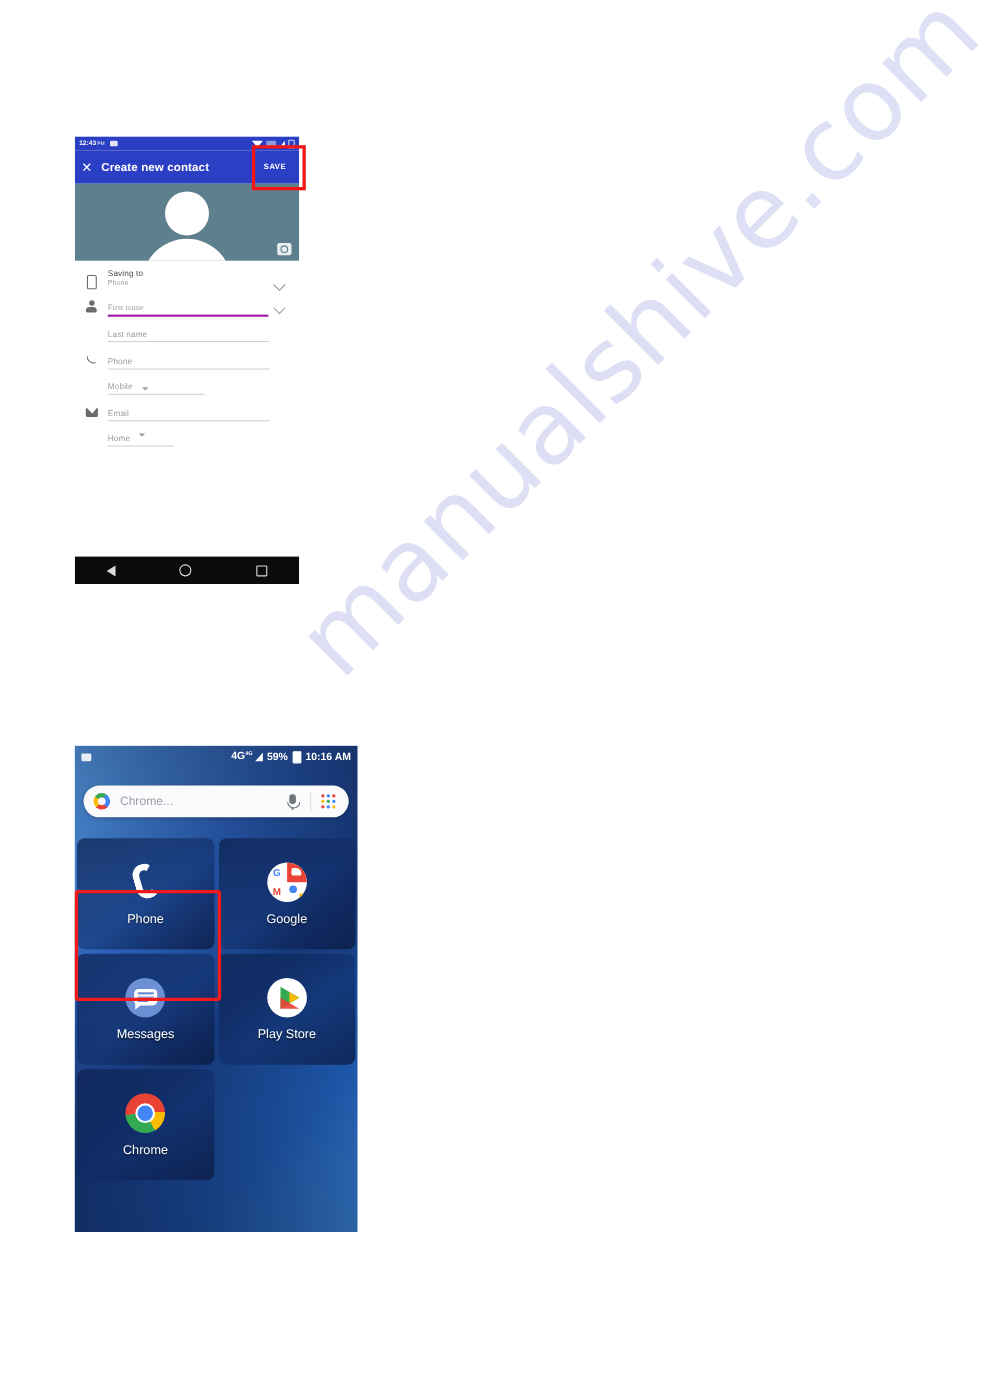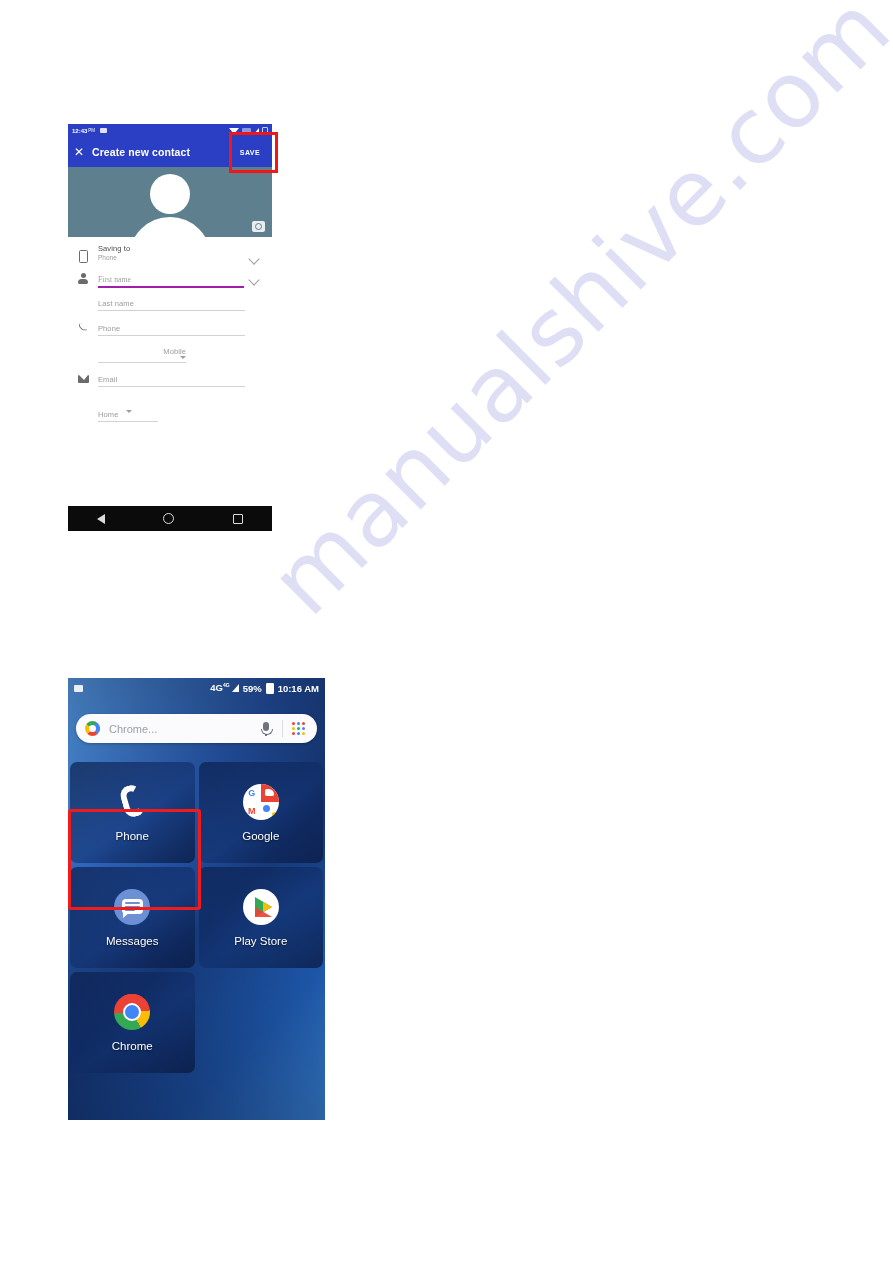--- a/index.html
+++ b/index.html
@@ -422,21 +422,21 @@
         <div class="fline">
           <div class="flabel">Phone</div>
         </div>
       </div>
       <div style="width:13px"></div>
     </div>
 
     <div class="frow" style="margin-top:11px;">
       <div class="ficon"></div>
       <div class="fbody" style="max-width:88px;">
-        <div class="fline" style="display:flex;align-items:flex-end;flex-direction:column;">
+        <div class="fline" style="display:flex;align-items:flex-end;">
           <span class="flabel">Mobile</span>
           <span class="caret"></span>
         </div>
       </div>
     </div>
 
     <div class="frow" style="margin-top:12px;">
       <div class="ficon">
           <span class="gl-mail"></span>
         </div>
@@ -444,21 +444,21 @@
         <div class="fline">
           <div class="flabel">Email</div>
         </div>
       </div>
       <div style="width:13px"></div>
     </div>
 
     <div class="frow" style="margin-top:11px;">
       <div class="ficon"></div>
       <div class="fbody" style="max-width:60px;">
-        <div class="fline" style="display:flex;align-items:flex-start;margin-top:12px;">
+        <div class="fline" style="display:flex;align-items:flex-start;">
           <span class="flabel">Home</span>
           <span class="caret"></span>
         </div>
       </div>
     </div>
 
   </div>
 
   <div class="p1-nav">
     <span class="nav-back"></span>

